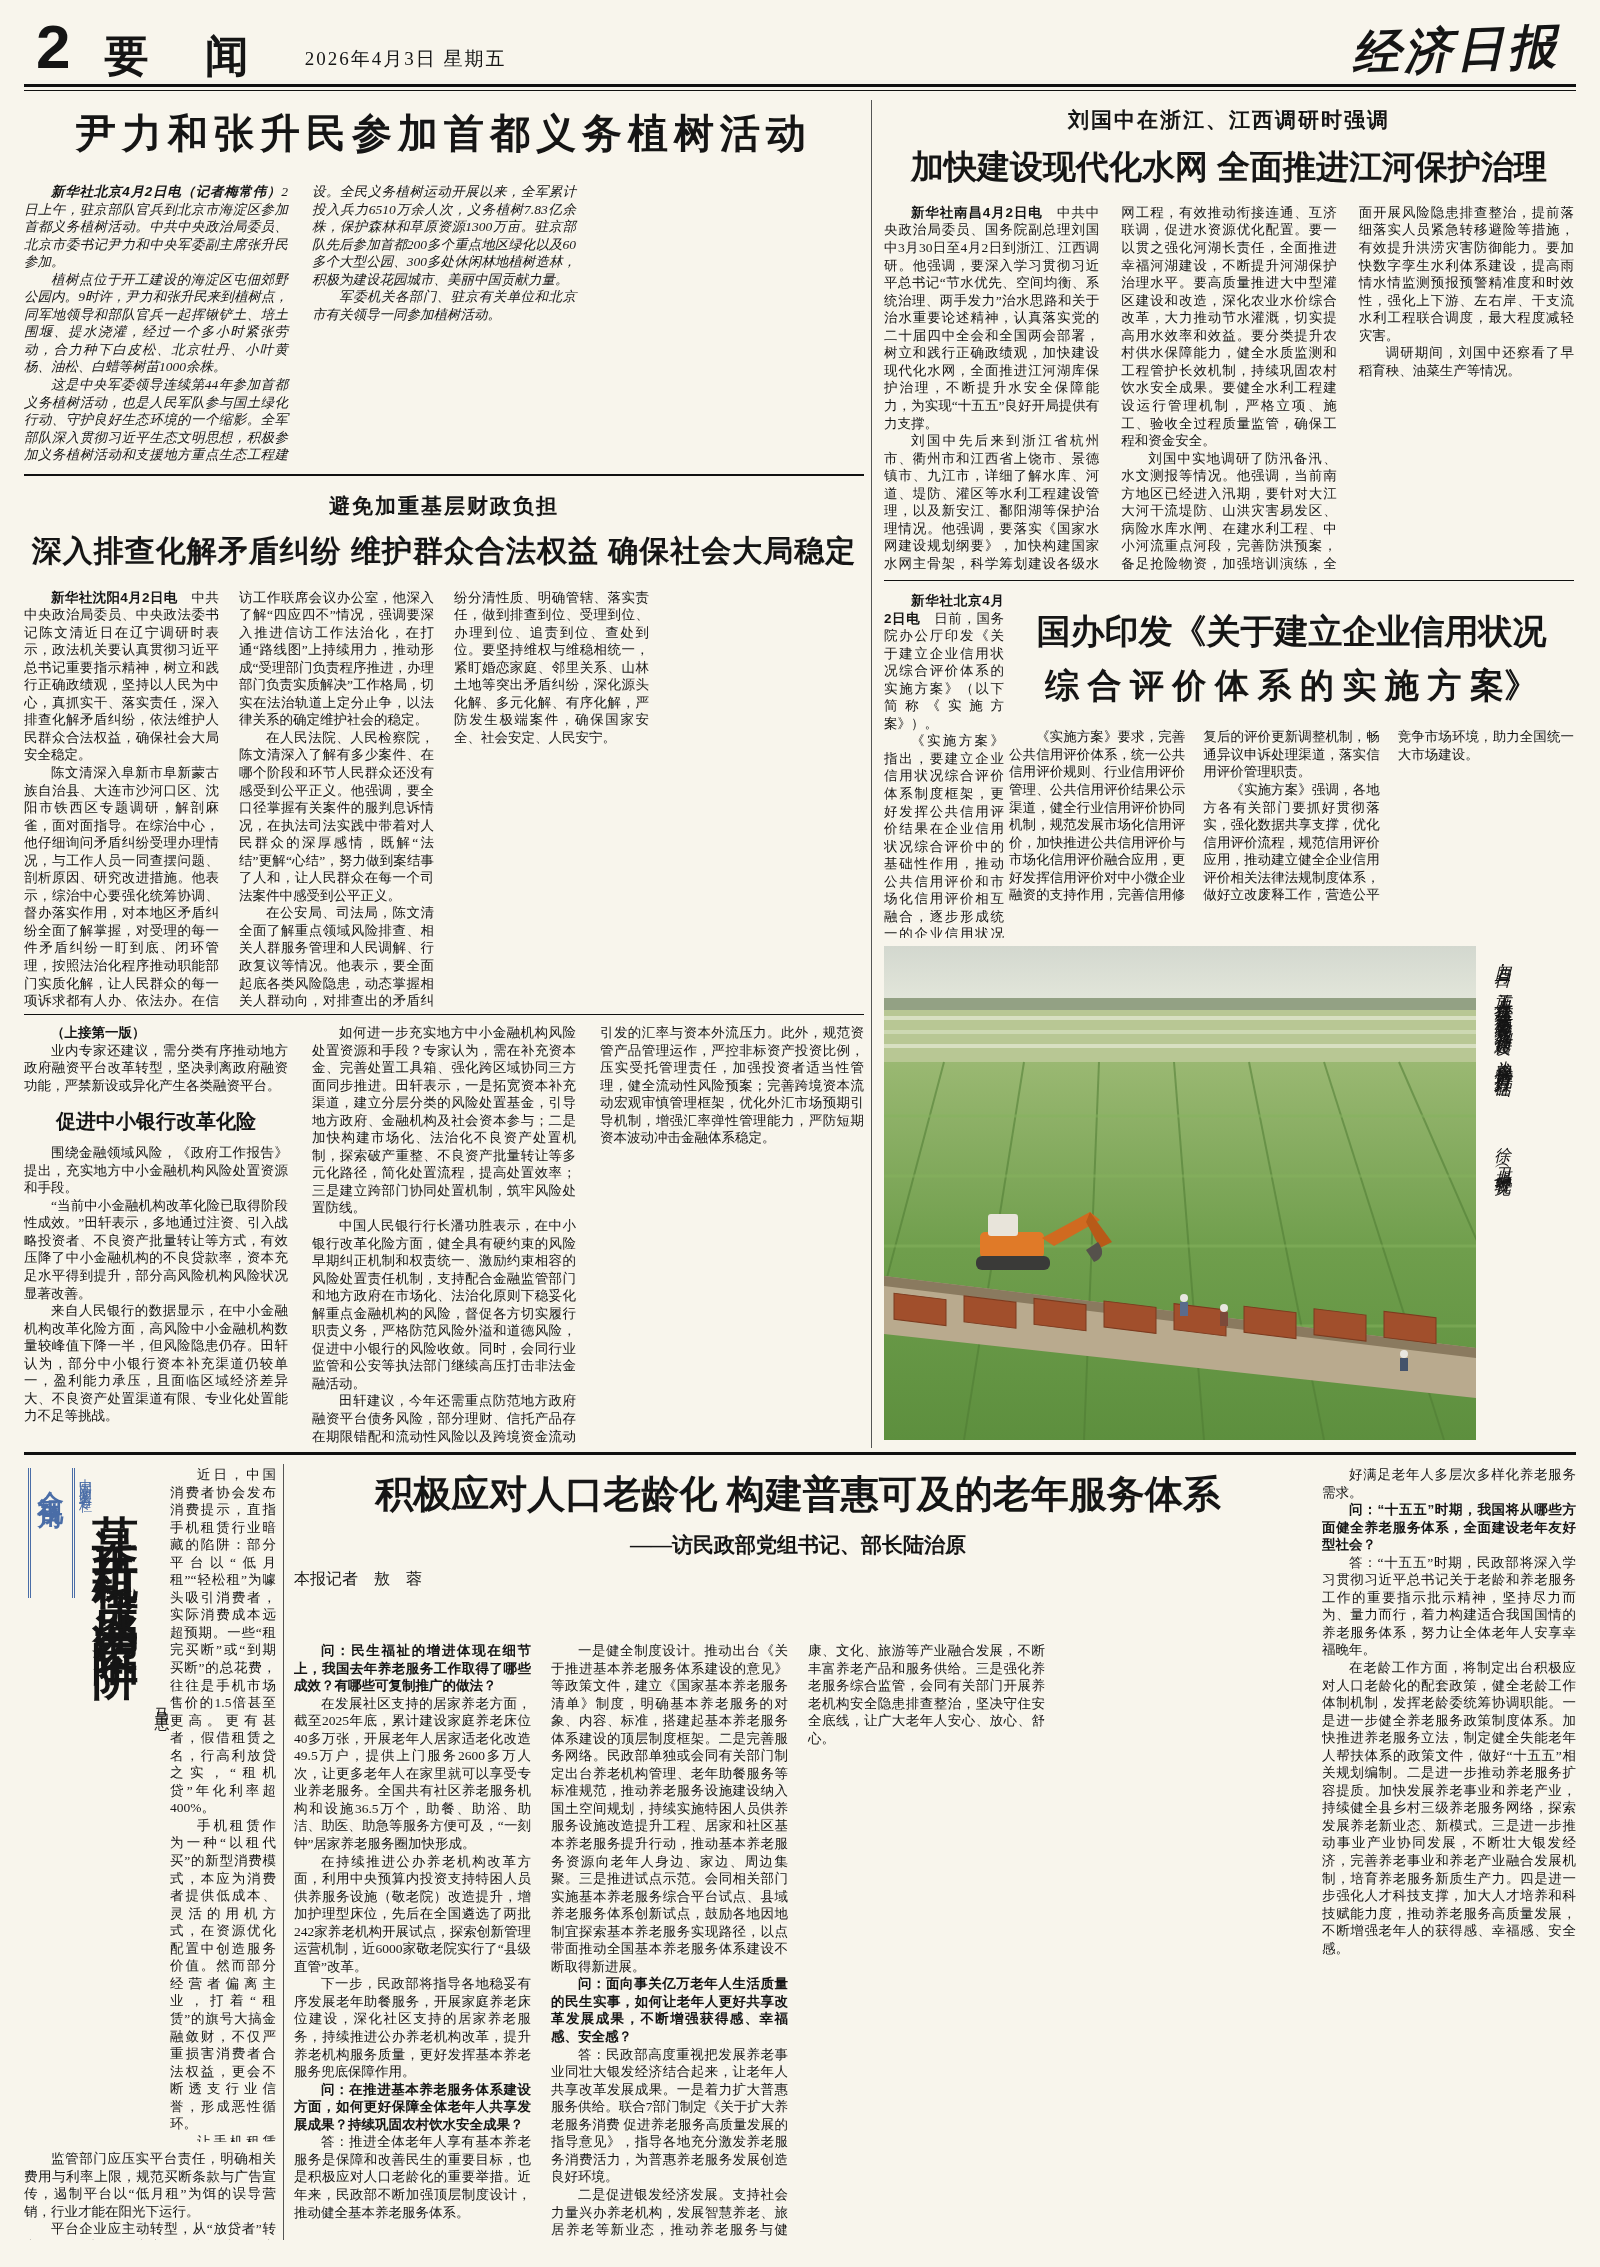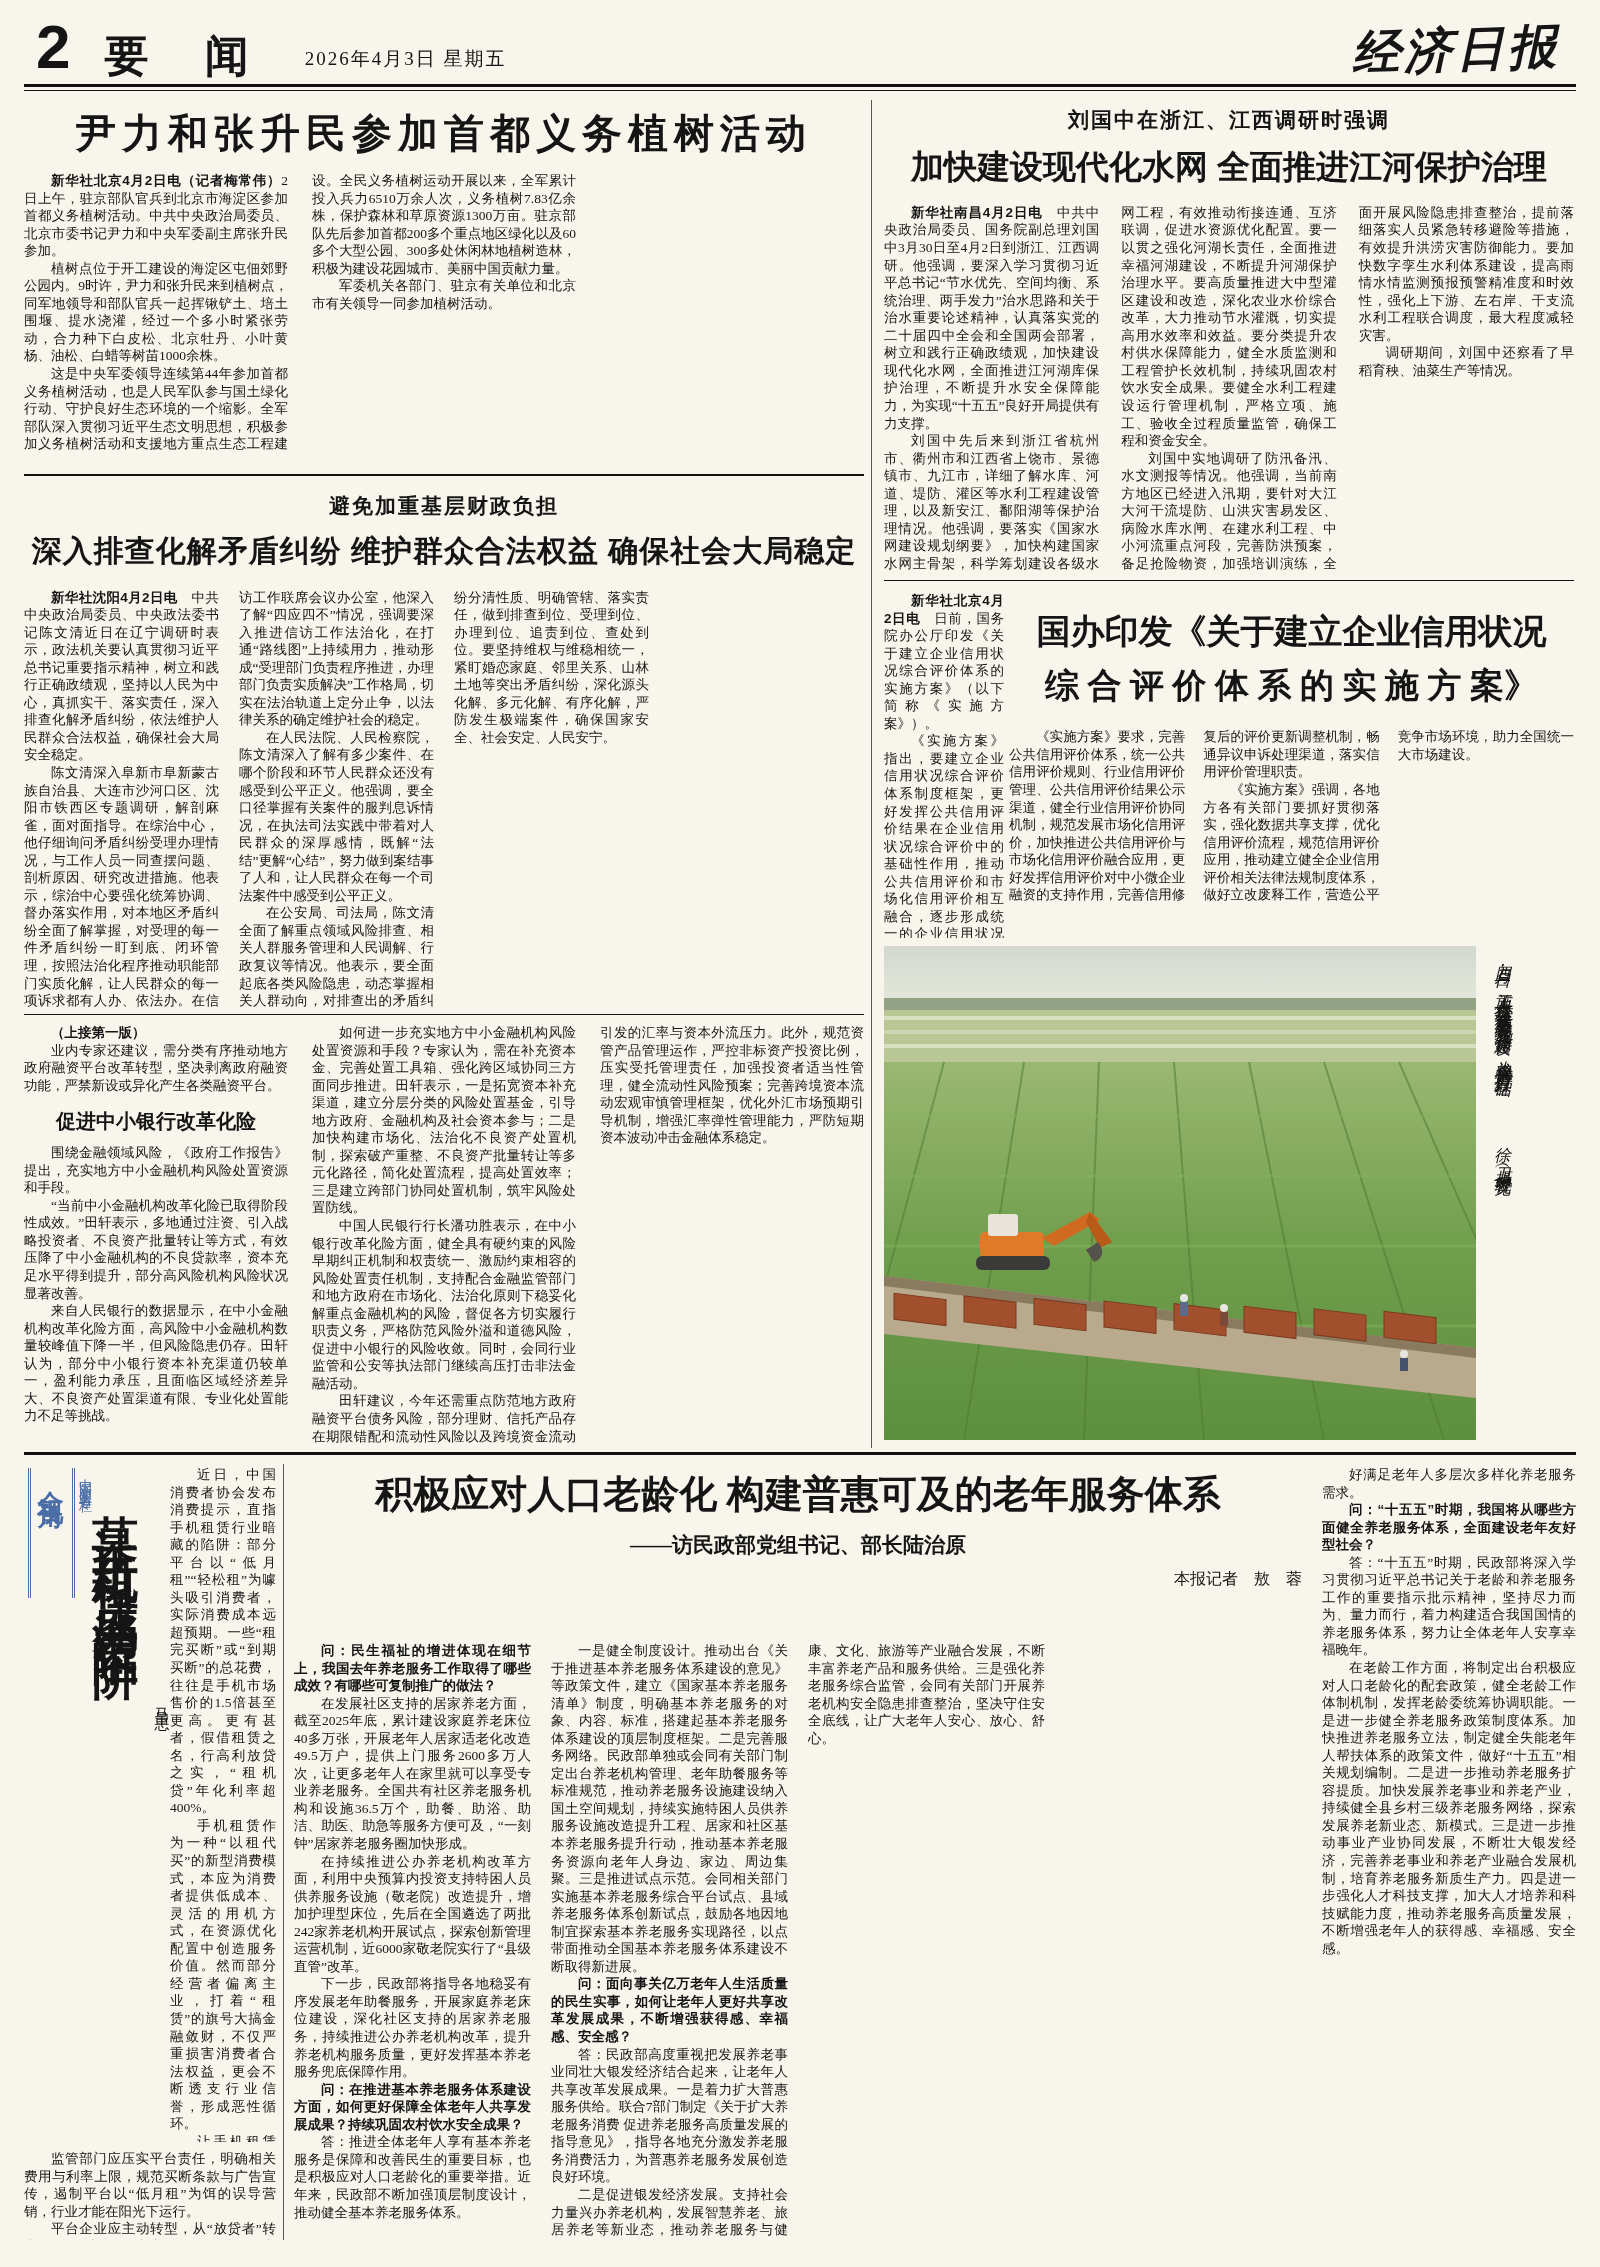--- a/index.html
+++ b/index.html
@@ -39,41 +39,41 @@
   
   .jsj-label{writing-mode:vertical-rl;color:#4a6da7;font-size:13px;letter-spacing:3px;}
   .jsj-box{border-left:3px double #4a6da7;border-right:3px double #4a6da7;padding:2px 3px;}
   .jsj-name{writing-mode:vertical-rl;color:#4a6da7;font-weight:bold;font-size:26px;letter-spacing:6px;
     font-family:"Liberation Sans","DejaVu Sans",sans-serif;}
   .jsj-head{writing-mode:vertical-rl;font-family:"Liberation Sans","DejaVu Sans",sans-serif;
     font-weight:bold;font-size:46px;letter-spacing:14px;line-height:1.2;}
   .jsj-author{writing-mode:vertical-rl;font-size:15px;letter-spacing:4px;}
   
   .iv-dek{text-align:center;font-size:21px;font-weight:bold;margin-top:12px;}
-  .iv-byline{text-align:right;font-size:16px;margin-top:10px;}
+  .iv-byline{text-align:left;font-size:16px;margin-top:10px;}
 </style>
 </head>
 <body>
 
 <div class="page">
 
   <div class="abs" style="left:36px;top:16px;display:flex;align-items:flex-end;gap:34px;">
     <span class="pagenum">2</span>
     <span class="secname">要 闻</span>
     <span class="dateline" style="padding-bottom:6px;">2026年4月3日  星期五</span>
   </div>
   <div class="abs masthead" style="right:40px;top:18px;">经济日报</div>
   <div class="abs hrule" style="left:24px;top:84px;width:1552px;height:3px;"></div>
   <div class="abs hrule" style="left:24px;top:90px;width:1552px;height:1px;"></div>
 
   <div class="abs vrule" style="left:871px;top:100px;width:1px;height:1348px;"></div>
 
   <div class="abs" style="left:24px;top:98px;width:840px;height:372px;">
     <div class="ht-hei" style="font-size:40px;letter-spacing:6px;margin-top:12px;">尹力和张升民参加首都义务植树活动</div>
-    <div class="bodytext cols3" style="margin-top:16px;height:282px;">
+    <div class="bodytext cols3" style="margin-top:27px;height:282px;font-style:italic;">
         <p><b>新华社北京4月2日电（记者梅常伟）</b>2日上午，驻京部队官兵到北京市海淀区参加首都义务植树活动。中共中央政治局委员、北京市委书记尹力和中央军委副主席张升民参加。</p>
         <p>植树点位于开工建设的海淀区屯佃郊野公园内。9时许，尹力和张升民来到植树点，同军地领导和部队官兵一起挥锹铲土、培土围堰、提水浇灌，经过一个多小时紧张劳动，合力种下白皮松、北京牡丹、小叶黄杨、油松、白蜡等树苗1000余株。</p>
         <p>这是中央军委领导连续第44年参加首都义务植树活动，也是人民军队参与国土绿化行动、守护良好生态环境的一个缩影。全军部队深入贯彻习近平生态文明思想，积极参加义务植树活动和支援地方重点生态工程建设。全民义务植树运动开展以来，全军累计投入兵力6510万余人次，义务植树7.83亿余株，保护森林和草原资源1300万亩。驻京部队先后参加首都200多个重点地区绿化以及60多个大型公园、300多处休闲林地植树造林，积极为建设花园城市、美丽中国贡献力量。</p>
         <p>军委机关各部门、驻京有关单位和北京市有关领导一同参加植树活动。</p>
       </div>
   </div>
 
   <div class="abs hrule" style="left:24px;top:474px;width:840px;height:2px;"></div>
 
   <div class="abs" style="left:24px;top:482px;width:840px;height:528px;">

